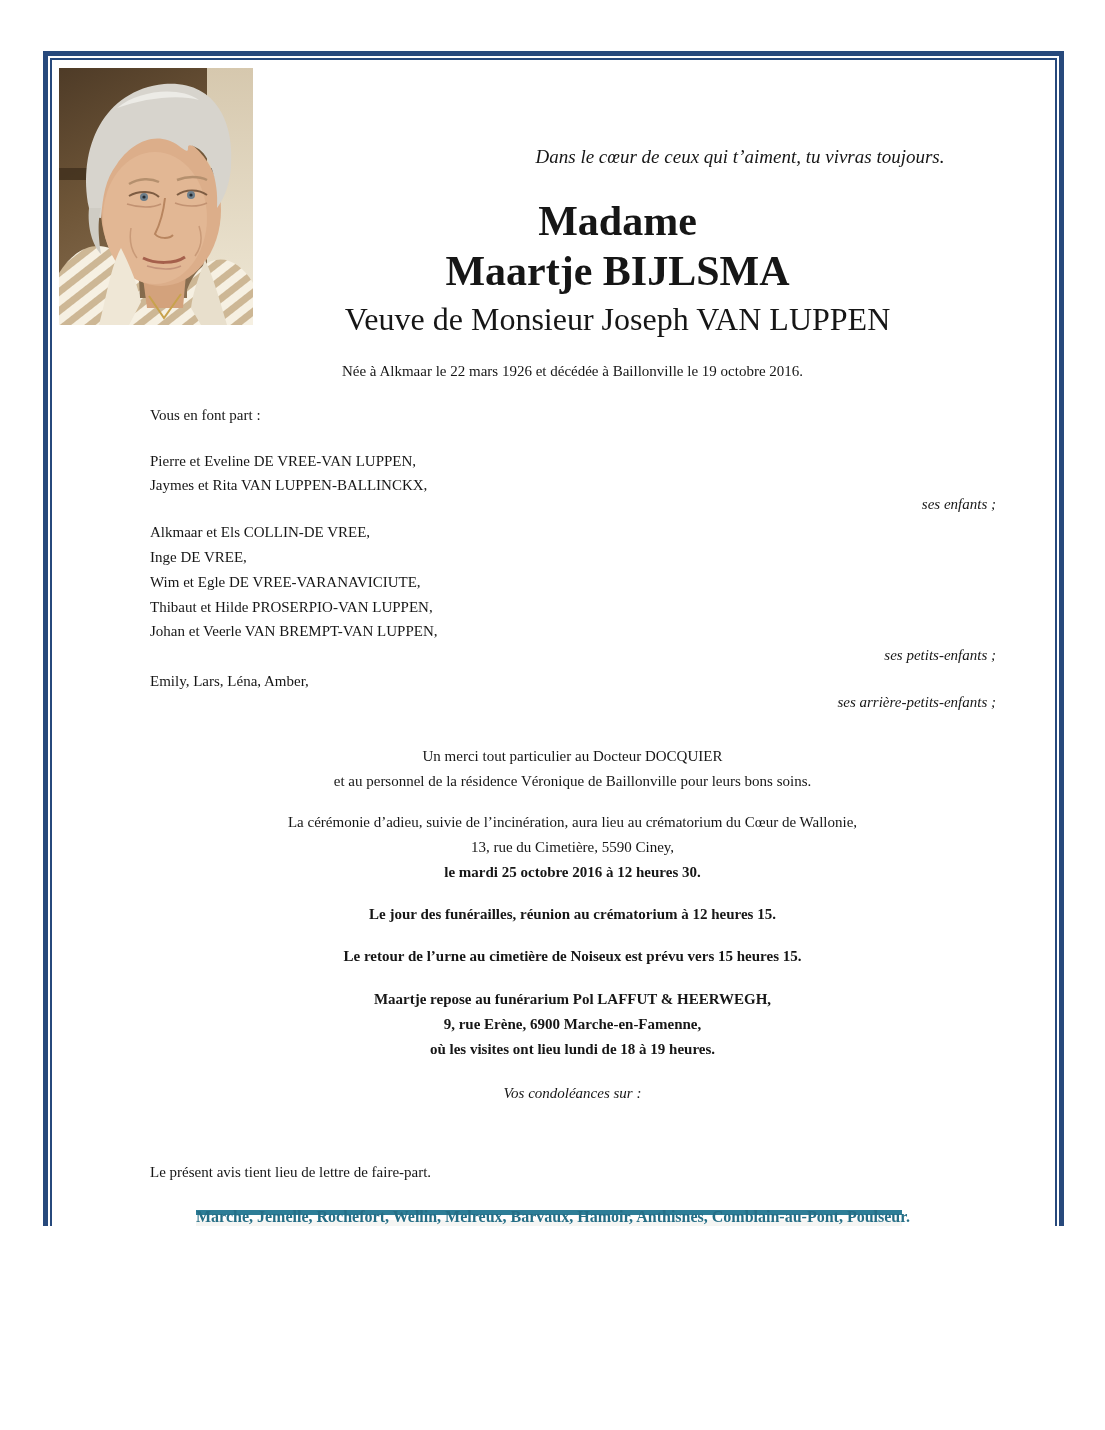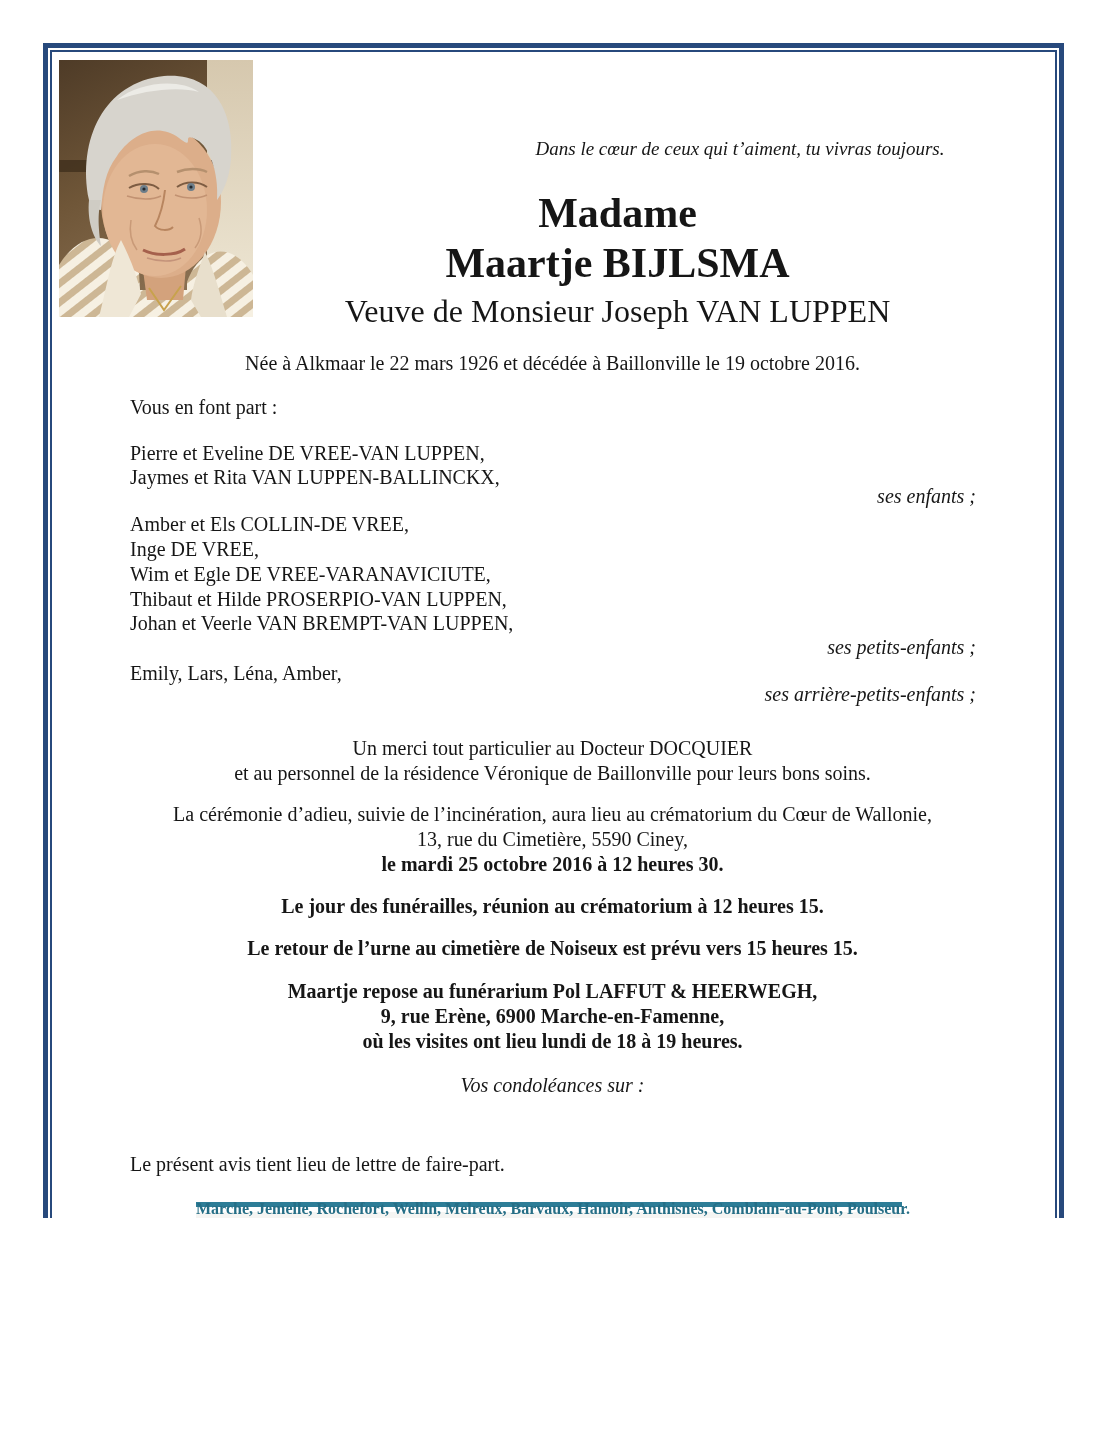--- a/index.html
+++ b/index.html
@@ -7,28 +7,28 @@
     --teal:#2d7d97;
     --teal-dark:#256e86;
     --link:#2a2ae0;
     --ink:#161616;
   }
   html,body{margin:0;padding:0;}
   body{
     width:1105px;height:1430px;background:#ffffff;
     font-family:"Liberation Serif", serif;color:var(--ink);
   }
-  .page{position:relative;width:1105px;height:1218px;background:#fff;overflow:hidden;}
+  .page{position:relative;width:1105px;height:1218px;background:#fff;overflow:hidden;margin-top:8px;}
   .frame{
     position:absolute;left:43px;top:43px;width:1021px;height:1345px;
     border:5px solid var(--navy);box-sizing:border-box;
   }
   .frame-inner{position:absolute;left:2px;top:2px;right:2px;bottom:2px;border:2px solid var(--navy);}
   .abs{position:absolute;}
-  .t{font-size:20px;line-height:24px;white-space:nowrap;}
+  .t{font-size:15px;line-height:24px;white-space:nowrap;padding-left:20px;}
   .center{text-align:center;}
   .right{text-align:right;}
   .bold{font-weight:bold;}
   .italic{font-style:italic;}
   .quote{font-size:19px;font-style:italic;}
   .h-block{left:190px;width:855px;text-align:center;white-space:nowrap;}
   .h1{font-size:42px;font-weight:bold;line-height:46px;}
   .h3{font-size:32px;line-height:38px;}
   .wide{left:50px;width:1005px;}
   .leftcol{left:130px;}
@@ -139,21 +139,21 @@
   <div class="abs h-block h3" style="top:292px;">Veuve de Monsieur Joseph VAN LUPPEN</div>
 
   <div class="abs t wide center" style="top:351px;">Née à Alkmaar le 22 mars 1926 et décédée à Baillonville le 19 octobre 2016.</div>
 
   <div class="abs t leftcol" style="top:395px;">Vous en font part :</div>
 
   <div class="abs t leftcol" style="top:441px;">Pierre et Eveline DE VREE-VAN LUPPEN,</div>
   <div class="abs t leftcol" style="top:465px;">Jaymes et Rita VAN LUPPEN-BALLINCKX,</div>
   <div class="abs t labelcol right italic" style="top:484px;">ses enfants ;</div>
 
-  <div class="abs t leftcol" style="top:512px;">Amber et Els COLLIN-DE VREE,</div>
+  <div class="abs t leftcol" style="top:512px;">Alkmaar et Els COLLIN-DE VREE,</div>
   <div class="abs t leftcol" style="top:537px;">Inge DE VREE,</div>
   <div class="abs t leftcol" style="top:562px;">Wim et Egle DE VREE-VARANAVICIUTE,</div>
   <div class="abs t leftcol" style="top:587px;">Thibaut et Hilde PROSERPIO-VAN LUPPEN,</div>
   <div class="abs t leftcol" style="top:611px;">Johan et Veerle VAN BREMPT-VAN LUPPEN,</div>
   <div class="abs t labelcol right italic" style="top:635px;">ses petits-enfants ;</div>
 
   <div class="abs t leftcol" style="top:661px;">Emily, Lars, Léna, Amber,</div>
   <div class="abs t labelcol right italic" style="top:682px;">ses arrière-petits-enfants ;</div>
 
   <div class="abs t wide center" style="top:736px;">Un merci tout particulier au Docteur DOCQUIER</div>

